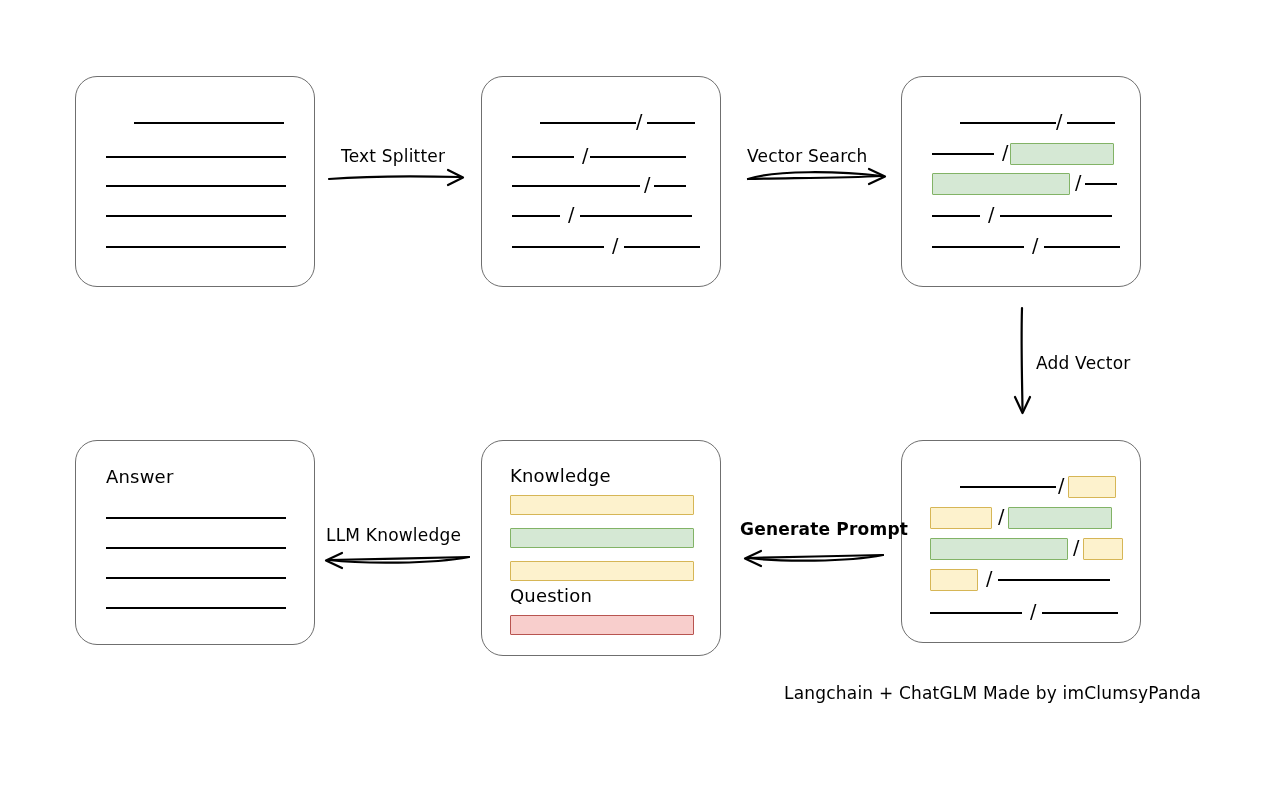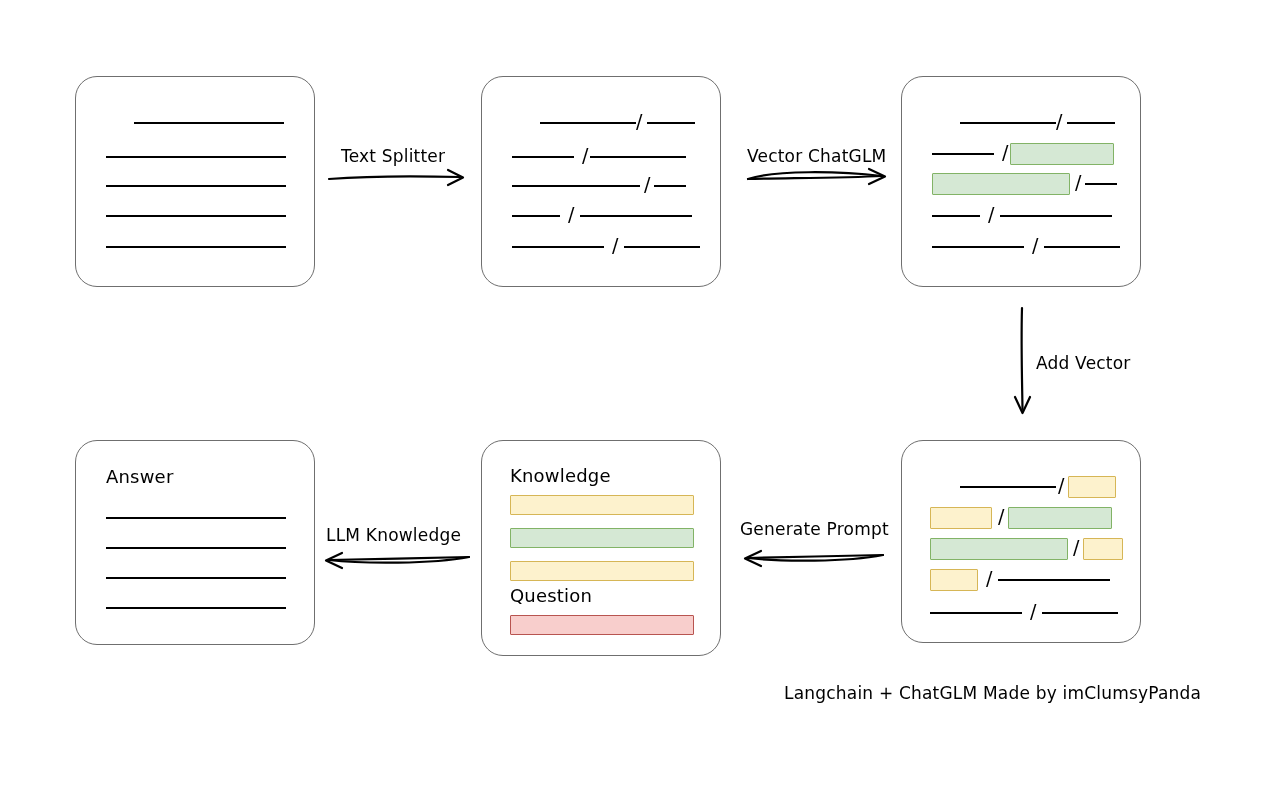--- a/index.html
+++ b/index.html
@@ -242,34 +242,34 @@
       <span class="seg-rule" style="width:180px;"></span>
     </div>
   </div>
 
   <div class="arrow-label" style="left:341px; top:146px;">Text Splitter</div>
   <svg class="arrow-svg" style="left:328px; top:166px;" width="145" height="24" viewBox="0 0 145 24">
     <path d="M1,13 C40,10 95,10 132,11" fill="none" stroke="#000" stroke-width="2.2" stroke-linecap="round"></path>
     <path d="M120,4 L135,11.5 L120,19" fill="none" stroke="#000" stroke-width="2.2" stroke-linecap="round" stroke-linejoin="round"></path>
   </svg>
 
-  <div class="arrow-label" style="left:747px; top:146px;">Vector ChatGLM</div>
+  <div class="arrow-label" style="left:747px; top:146px;">Vector Search</div>
   <svg class="arrow-svg" style="left:746px; top:164px;" width="148" height="26" viewBox="0 0 148 26">
     <path d="M2,15 C30,6 92,7 136,12" fill="none" stroke="#000" stroke-width="2.2" stroke-linecap="round"></path>
     <path d="M2,15 C34,14 96,14 136,12" fill="none" stroke="#000" stroke-width="2.2" stroke-linecap="round"></path>
     <path d="M123,5 L139,12.5 L123,20" fill="none" stroke="#000" stroke-width="2.2" stroke-linecap="round" stroke-linejoin="round"></path>
   </svg>
 
   <div class="arrow-label" style="left:1036px; top:353px;">Add Vector</div>
   <svg class="arrow-svg" style="left:1010px; top:307px;" width="26" height="112" viewBox="0 0 26 112">
     <path d="M12,1 C11,35 12,70 12.5,102" fill="none" stroke="#000" stroke-width="2.2" stroke-linecap="round"></path>
     <path d="M5,90 L12.5,106 L20,90" fill="none" stroke="#000" stroke-width="2.2" stroke-linecap="round" stroke-linejoin="round"></path>
   </svg>
 
-  <div class="arrow-label" style="left:740px; top:519px;">Generate Prompt</div>
+  <div class="arrow-label" style="left:740px; top:519px;font-weight:bold;">Generate Prompt</div>
   <svg class="arrow-svg" style="left:737px; top:546px;" width="150" height="26" viewBox="0 0 150 26">
     <path d="M146,9 C110,16 44,16 11,12" fill="none" stroke="#000" stroke-width="2.2" stroke-linecap="round"></path>
     <path d="M146,9 C112,10 46,11 11,12" fill="none" stroke="#000" stroke-width="2.2" stroke-linecap="round"></path>
     <path d="M24,5 L8,12.5 L24,20" fill="none" stroke="#000" stroke-width="2.2" stroke-linecap="round" stroke-linejoin="round"></path>
   </svg>
 
   <div class="arrow-label" style="left:326px; top:525px;">LLM Knowledge</div>
   <svg class="arrow-svg" style="left:318px; top:548px;" width="155" height="26" viewBox="0 0 155 26">
     <path d="M151,9 C114,16 46,16 11,12" fill="none" stroke="#000" stroke-width="2.2" stroke-linecap="round"></path>
     <path d="M151,9 C116,10 48,11 11,12" fill="none" stroke="#000" stroke-width="2.2" stroke-linecap="round"></path>

